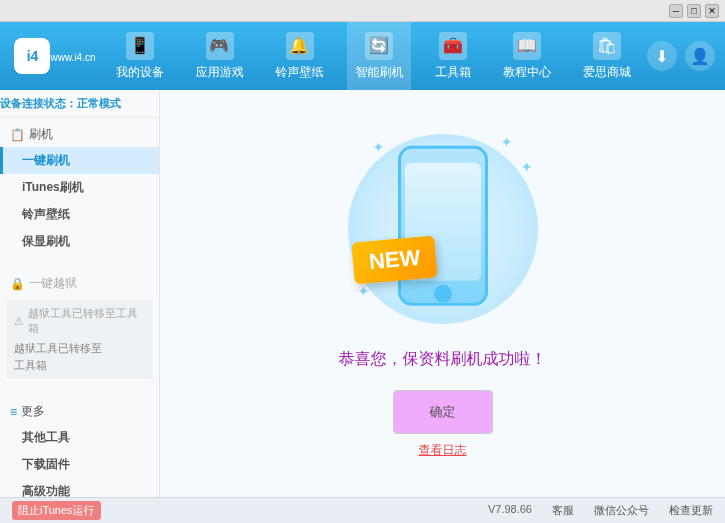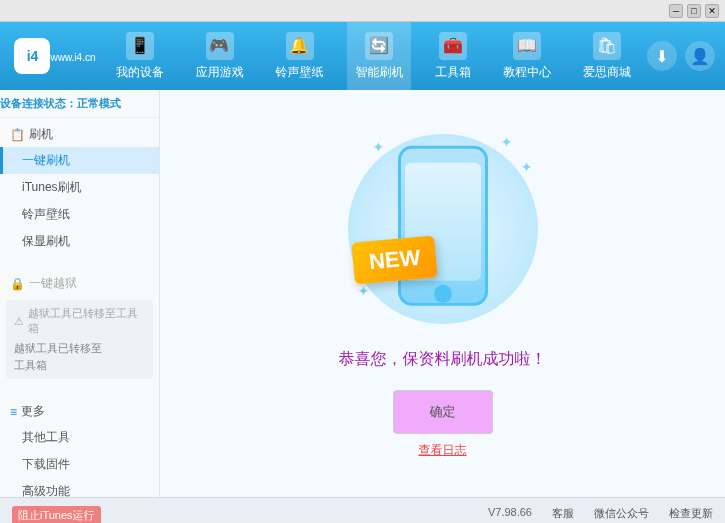--- a/index.html
+++ b/index.html
@@ -130,20 +130,21 @@
       color: #555;
       font-size: 12px;
       gap: 4px;
     }
     .sidebar-section-header .icon { color: #2196d3; }
     .sidebar-item {
       padding: 5px 10px 5px 22px;
       color: #555;
       cursor: pointer;
       font-size: 12px;
+      font-weight: bold;
     }
     .sidebar-item.active {
       background: #d4ecfe;
       color: #1a8fd1;
       border-left: 3px solid #2196d3;
       padding-left: 19px;
     }
     .sidebar-divider {
       height: 1px;
       background: #e8edf2;
@@ -270,22 +271,22 @@
       cursor: pointer;
       text-decoration: underline;
     }
 
     
     .footer {
       height: 26px;
       background: #e8eef3;
       border-top: 1px solid #d0d9e2;
       display: flex;
-      align-items: flex-start;
-      padding: 8px 12px;
+      align-items: center;
+      padding: 0 12px;
       gap: 0;
     }
     .footer-left {
       display: flex;
       align-items: center;
       gap: 4px;
       font-size: 11px;
       color: #666;
       flex: 1;
     }

